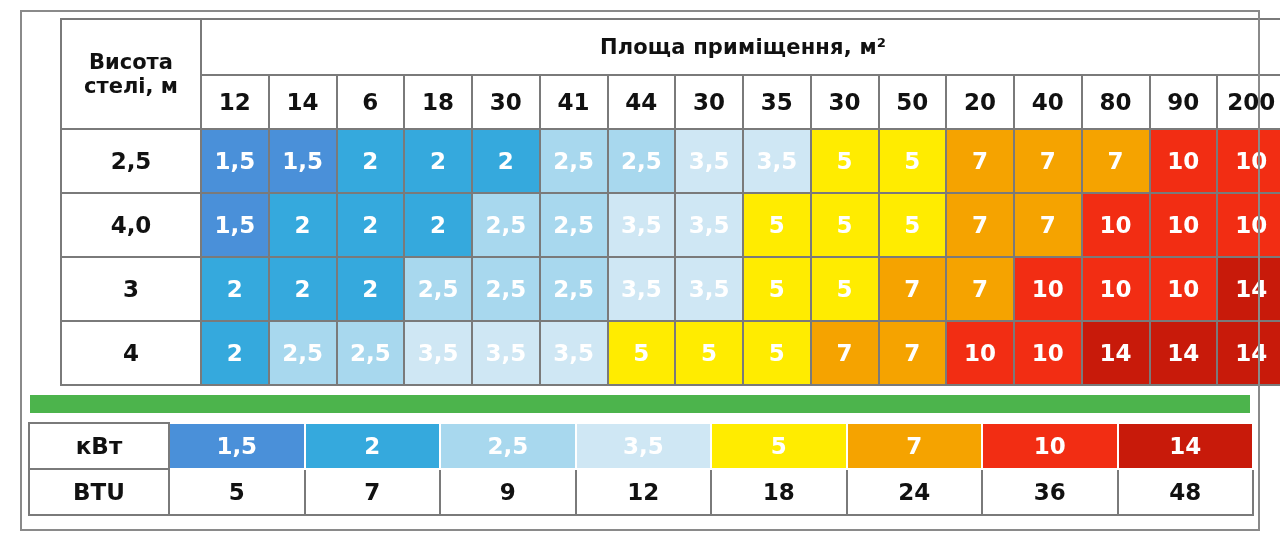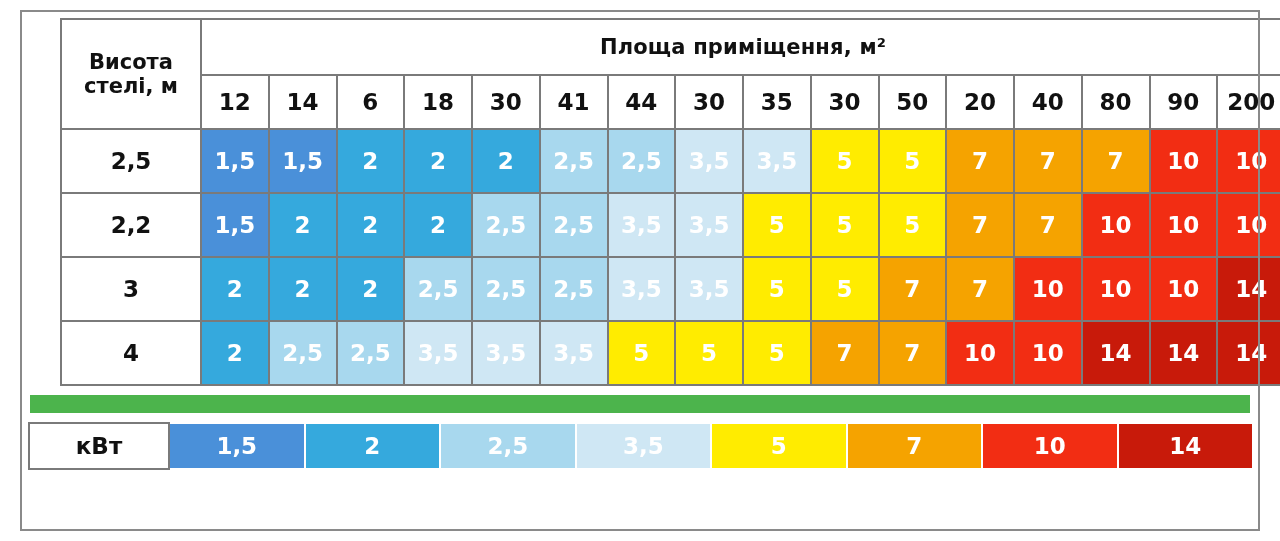--- a/index.html
+++ b/index.html
@@ -163,21 +163,21 @@
           <td class="cell" style="background: rgb(207, 231, 244); color: rgb(255, 255, 255);">3,5</td>
           <td class="cell" style="background: rgb(255, 236, 0); color: rgb(255, 255, 255);">5</td>
           <td class="cell" style="background: rgb(255, 236, 0); color: rgb(255, 255, 255);">5</td>
           <td class="cell" style="background: rgb(245, 163, 0); color: rgb(255, 255, 255);">7</td>
           <td class="cell" style="background: rgb(245, 163, 0); color: rgb(255, 255, 255);">7</td>
           <td class="cell" style="background: rgb(245, 163, 0); color: rgb(255, 255, 255);">7</td>
           <td class="cell" style="background: rgb(242, 45, 19); color: rgb(255, 255, 255);">10</td>
           <td class="cell" style="background: rgb(242, 45, 19); color: rgb(255, 255, 255);">10</td>
         </tr>
         <tr>
-          <td class="row-label">2,2</td>
+          <td class="row-label">4,0</td>
           <td class="cell" style="background: rgb(74, 144, 217); color: rgb(255, 255, 255);">1,5</td>
           <td class="cell" style="background: rgb(53, 169, 221); color: rgb(255, 255, 255);">2</td>
           <td class="cell" style="background: rgb(53, 169, 221); color: rgb(255, 255, 255);">2</td>
           <td class="cell" style="background: rgb(53, 169, 221); color: rgb(255, 255, 255);">2</td>
           <td class="cell" style="background: rgb(168, 216, 238); color: rgb(255, 255, 255);">2,5</td>
           <td class="cell" style="background: rgb(168, 216, 238); color: rgb(255, 255, 255);">2,5</td>
           <td class="cell" style="background: rgb(207, 231, 244); color: rgb(255, 255, 255);">3,5</td>
           <td class="cell" style="background: rgb(207, 231, 244); color: rgb(255, 255, 255);">3,5</td>
           <td class="cell" style="background: rgb(255, 236, 0); color: rgb(255, 255, 255);">5</td>
           <td class="cell" style="background: rgb(255, 236, 0); color: rgb(255, 255, 255);">5</td>
@@ -256,15 +256,26 @@
         <td class="lg-label">кВт</td>
       <td class="kw" colspan="2" style="background: rgb(74, 144, 217); color: rgb(255, 255, 255);">1,5</td>
           <td class="kw" colspan="2" style="background: rgb(53, 169, 221); color: rgb(255, 255, 255);">2</td>
           <td class="kw" colspan="2" style="background: rgb(168, 216, 238); color: rgb(255, 255, 255);">2,5</td>
           <td class="kw" colspan="2" style="background: rgb(207, 231, 244); color: rgb(255, 255, 255);">3,5</td>
           <td class="kw" colspan="2" style="background: rgb(255, 236, 0); color: rgb(255, 255, 255);">5</td>
           <td class="kw" colspan="2" style="background: rgb(245, 163, 0); color: rgb(255, 255, 255);">7</td>
           <td class="kw" colspan="2" style="background: rgb(242, 45, 19); color: rgb(255, 255, 255);">10</td>
           <td class="kw" colspan="2" style="background: rgb(200, 26, 10); color: rgb(255, 255, 255);">14</td>
         </tr>
+      <tr>
+        <td class="lg-label">BTU</td>
+      <td colspan="2">5</td>
+          <td colspan="2">7</td>
+          <td colspan="2">9</td>
+          <td colspan="2">12</td>
+          <td colspan="2">18</td>
+          <td colspan="2">24</td>
+          <td colspan="2">36</td>
+          <td colspan="2">48</td>
+        </tr>
     </tbody>
   </table>
 </div>
 
 </body></html>

